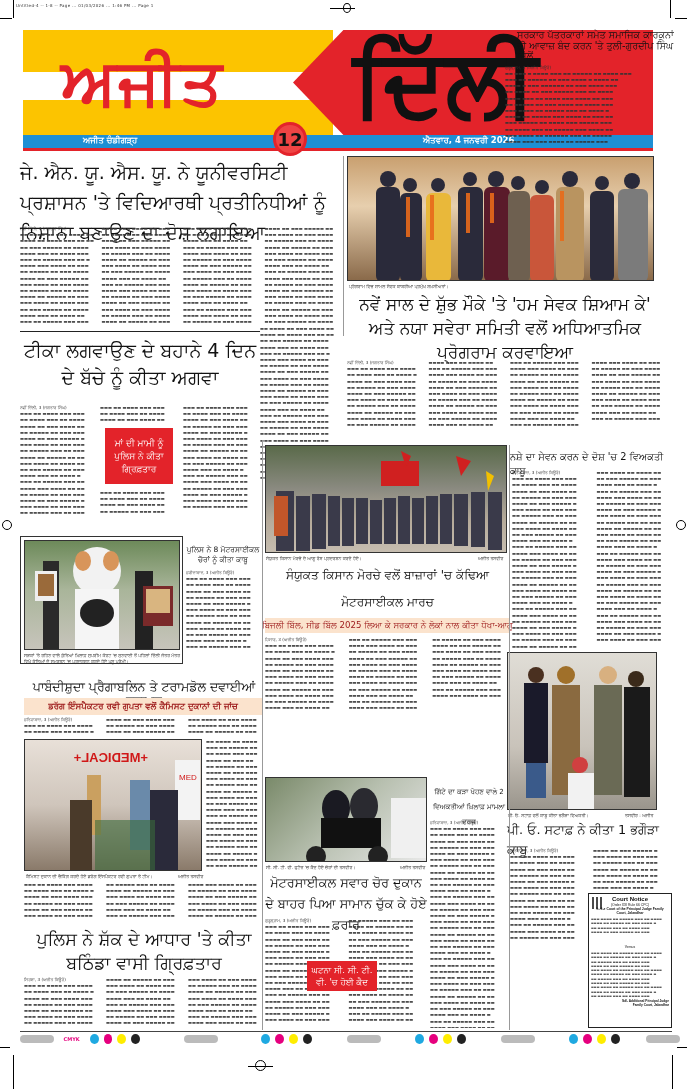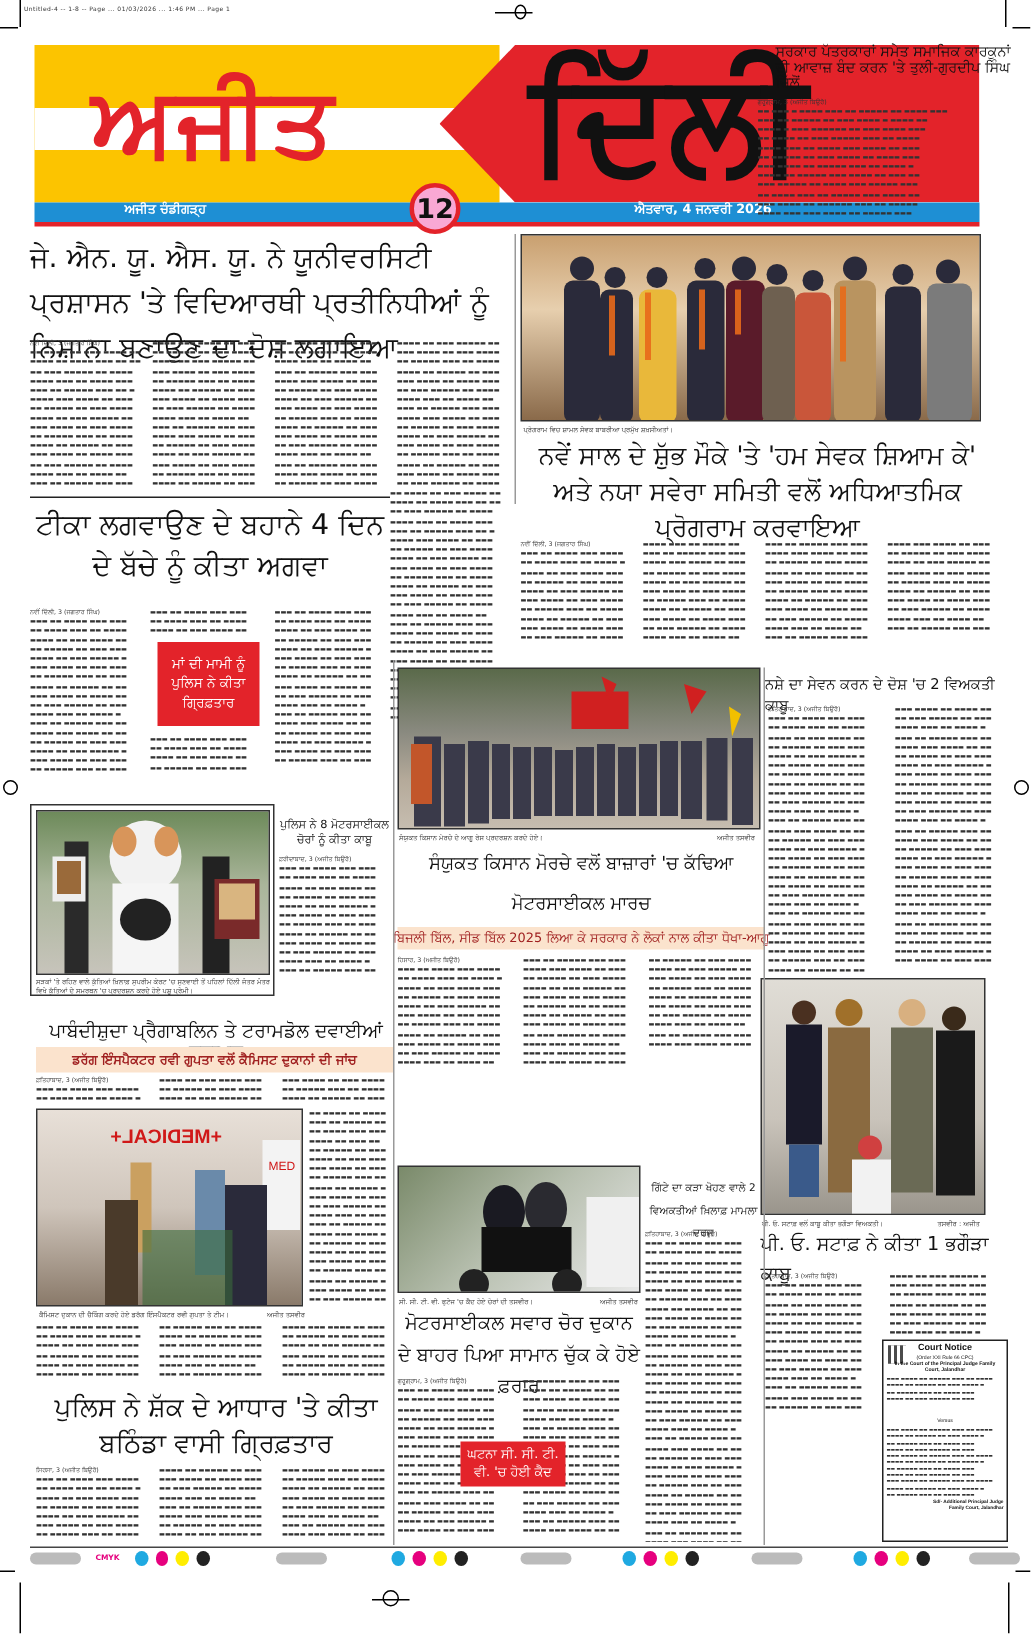--- a/index.html
+++ b/index.html
@@ -13,21 +13,21 @@
   .mast-yellow { left: 0; top: 0; width: 310px; height: 105px; background: #fcc400; }
   .mast-white-band { left: 0; top: 42px; width: 300px; height: 28px; background: #fff; }
   .mast-red { left: 270px; top: 0; width: 360px; height: 105px; background: #e3232a;
               clip-path: polygon(14% 0, 100% 0, 100% 100%, 14% 100%, 0 50%); }
   .mast-blue { left: 0; top: 105px; width: 630px; height: 13px; background: #1e8fd4; }
   .mast-redline { left: 0; top: 118px; width: 630px; height: 3px; background: #e3232a; }
   .mast-ajit { left: 38px; top: 14px; font-family: "DejaVu Serif", serif; font-weight: bold; font-size: 64px; color: #e3232a; letter-spacing: 2px; }
   .mast-dilli { left: 330px; top: -2px; font-weight: bold; font-size: 94px; color: #111; }
   .mast-sub { left: 60px; top: 105px; font-size: 8.5px; color: #fff; font-weight: bold; }
   .mast-date { left: 400px; top: 105px; font-size: 8.5px; color: #fff; font-weight: bold; }
-  .mast-page { left: 250px; top: 92px; width: 34px; height: 34px; border-radius: 50%; background: #f9a8d4; border: 3px solid #e3232a; font-weight: bold; font-size: 18px; display: flex; align-items: center; justify-content: center; }
+  .mast-page { left: 250px; top: 92px; width: 34px; height: 34px; border-radius: 50%; background: #ef4444; border: 3px solid #e3232a; font-weight: bold; font-size: 18px; display: flex; align-items: center; justify-content: center; }
   
   .col-text { font-size: 4.2px; line-height: 6.2px; color: #333; text-align: justify; overflow: hidden; }
   .col-text span { display: block; }
   .hl { font-weight: bold; color: #111; line-height: 1.1; }
   .rule-h { height: 1px; background: #222; }
   .rule-v { width: 1px; background: #999; }
   .photo { overflow: hidden; border: 1px solid #333; }
   .caption { font-size: 4.5px; color: #333; white-space: nowrap; }
   .box-red { background: #e3232a; color: #fff; font-weight: bold; text-align: center; display: flex; align-items: center; justify-content: center; }
   .band-peach { background: #fbe3cd; color: #a02020; font-weight: bold; font-size: 12.5px; display: flex; align-items: center; justify-content: center; white-space: nowrap; }

